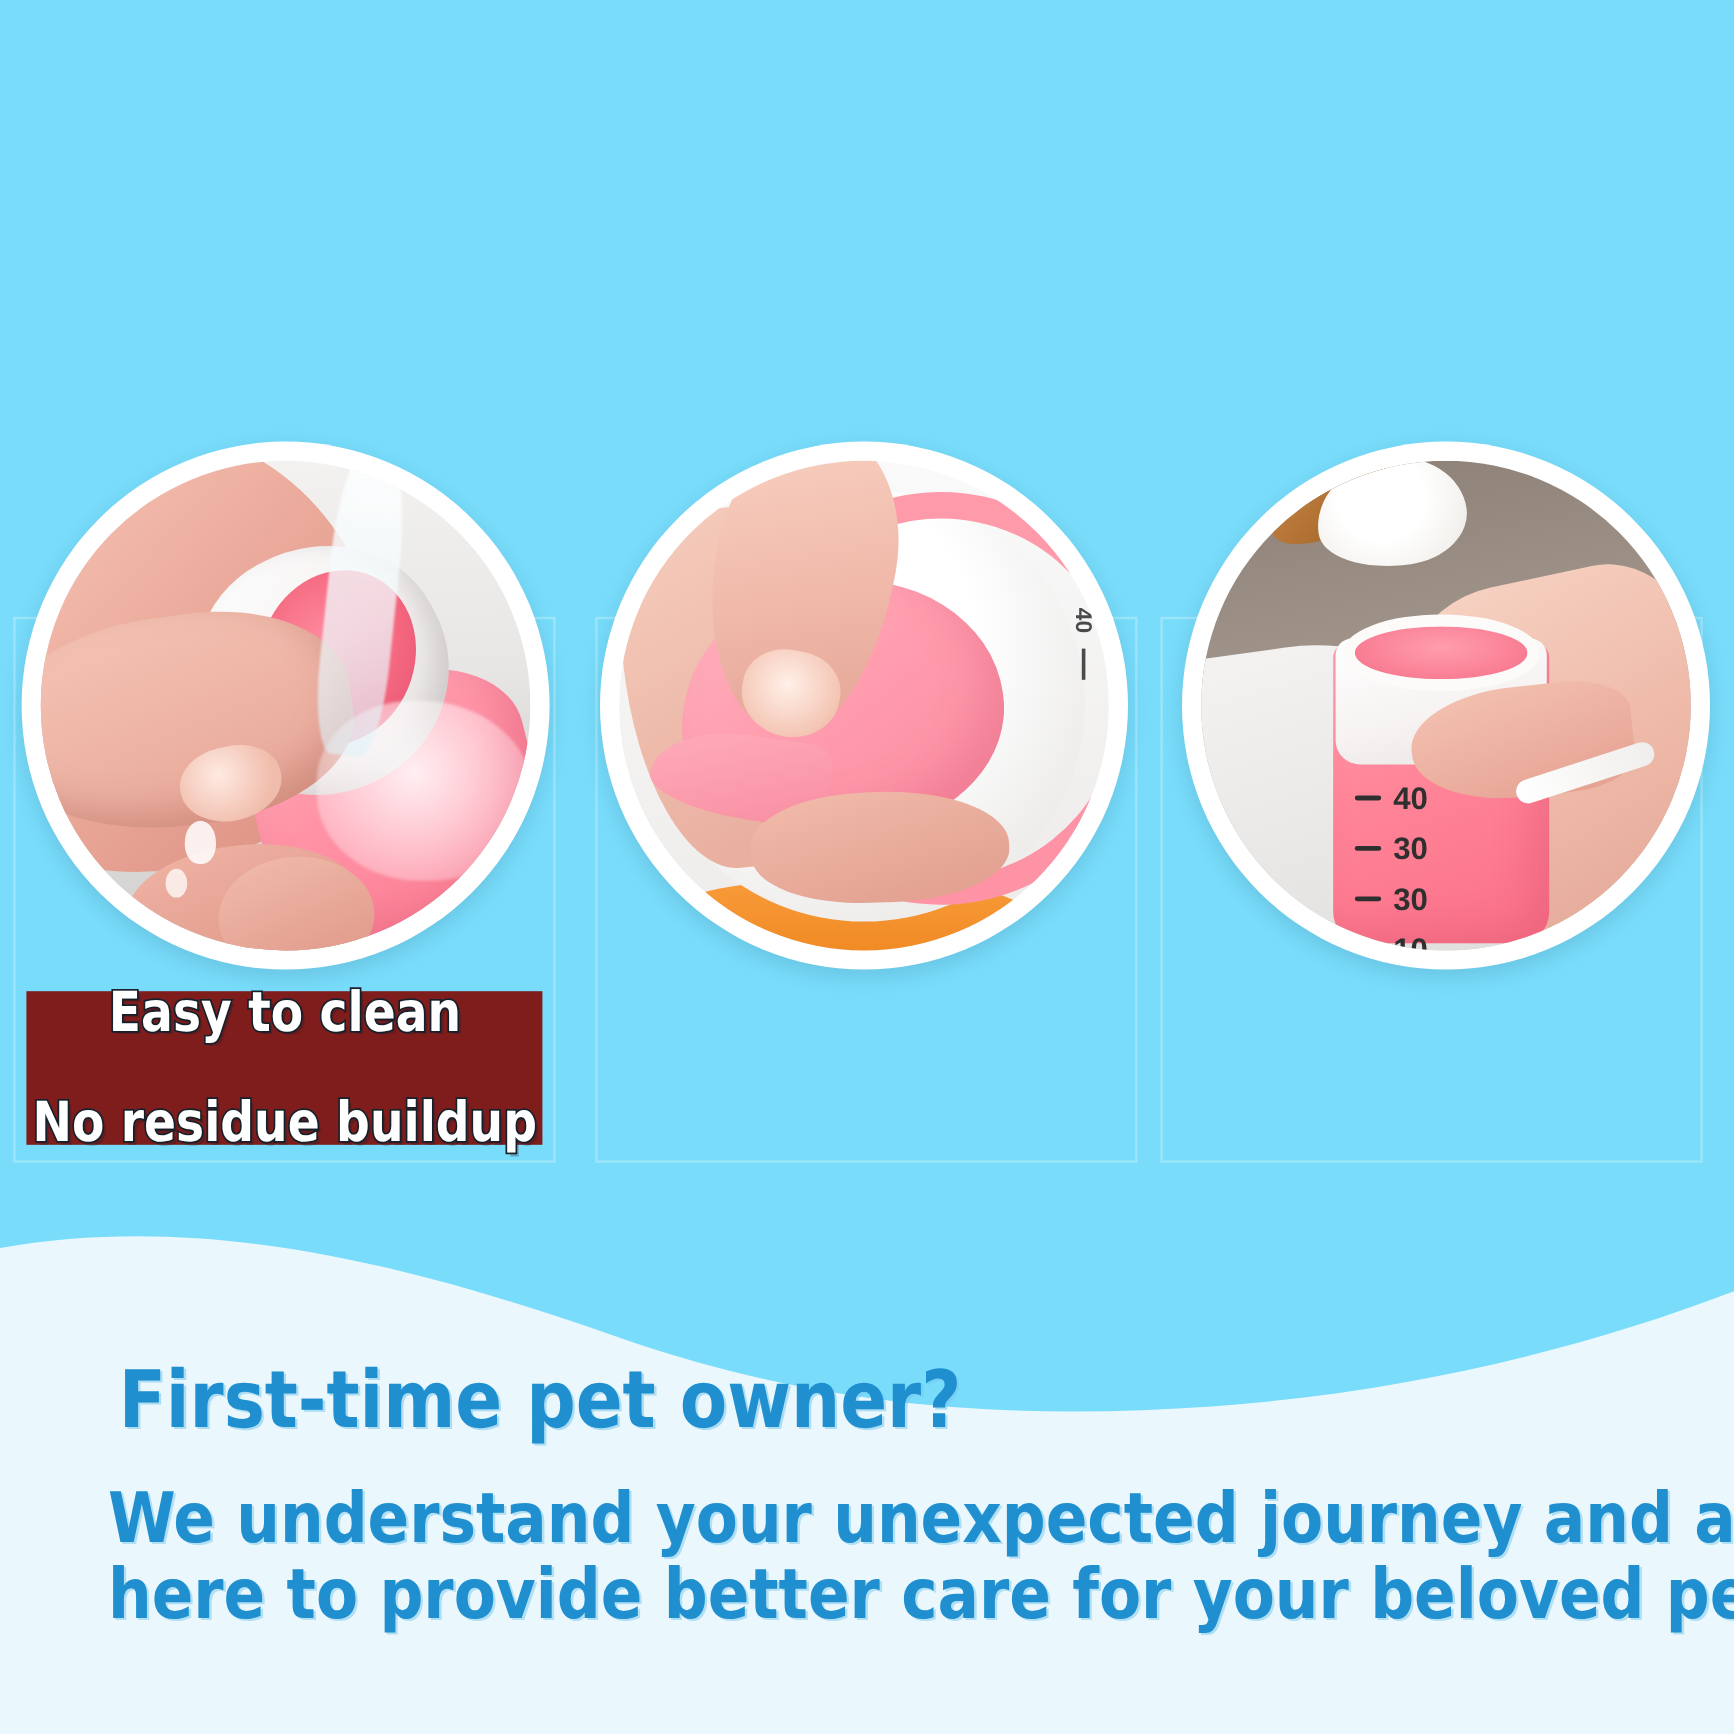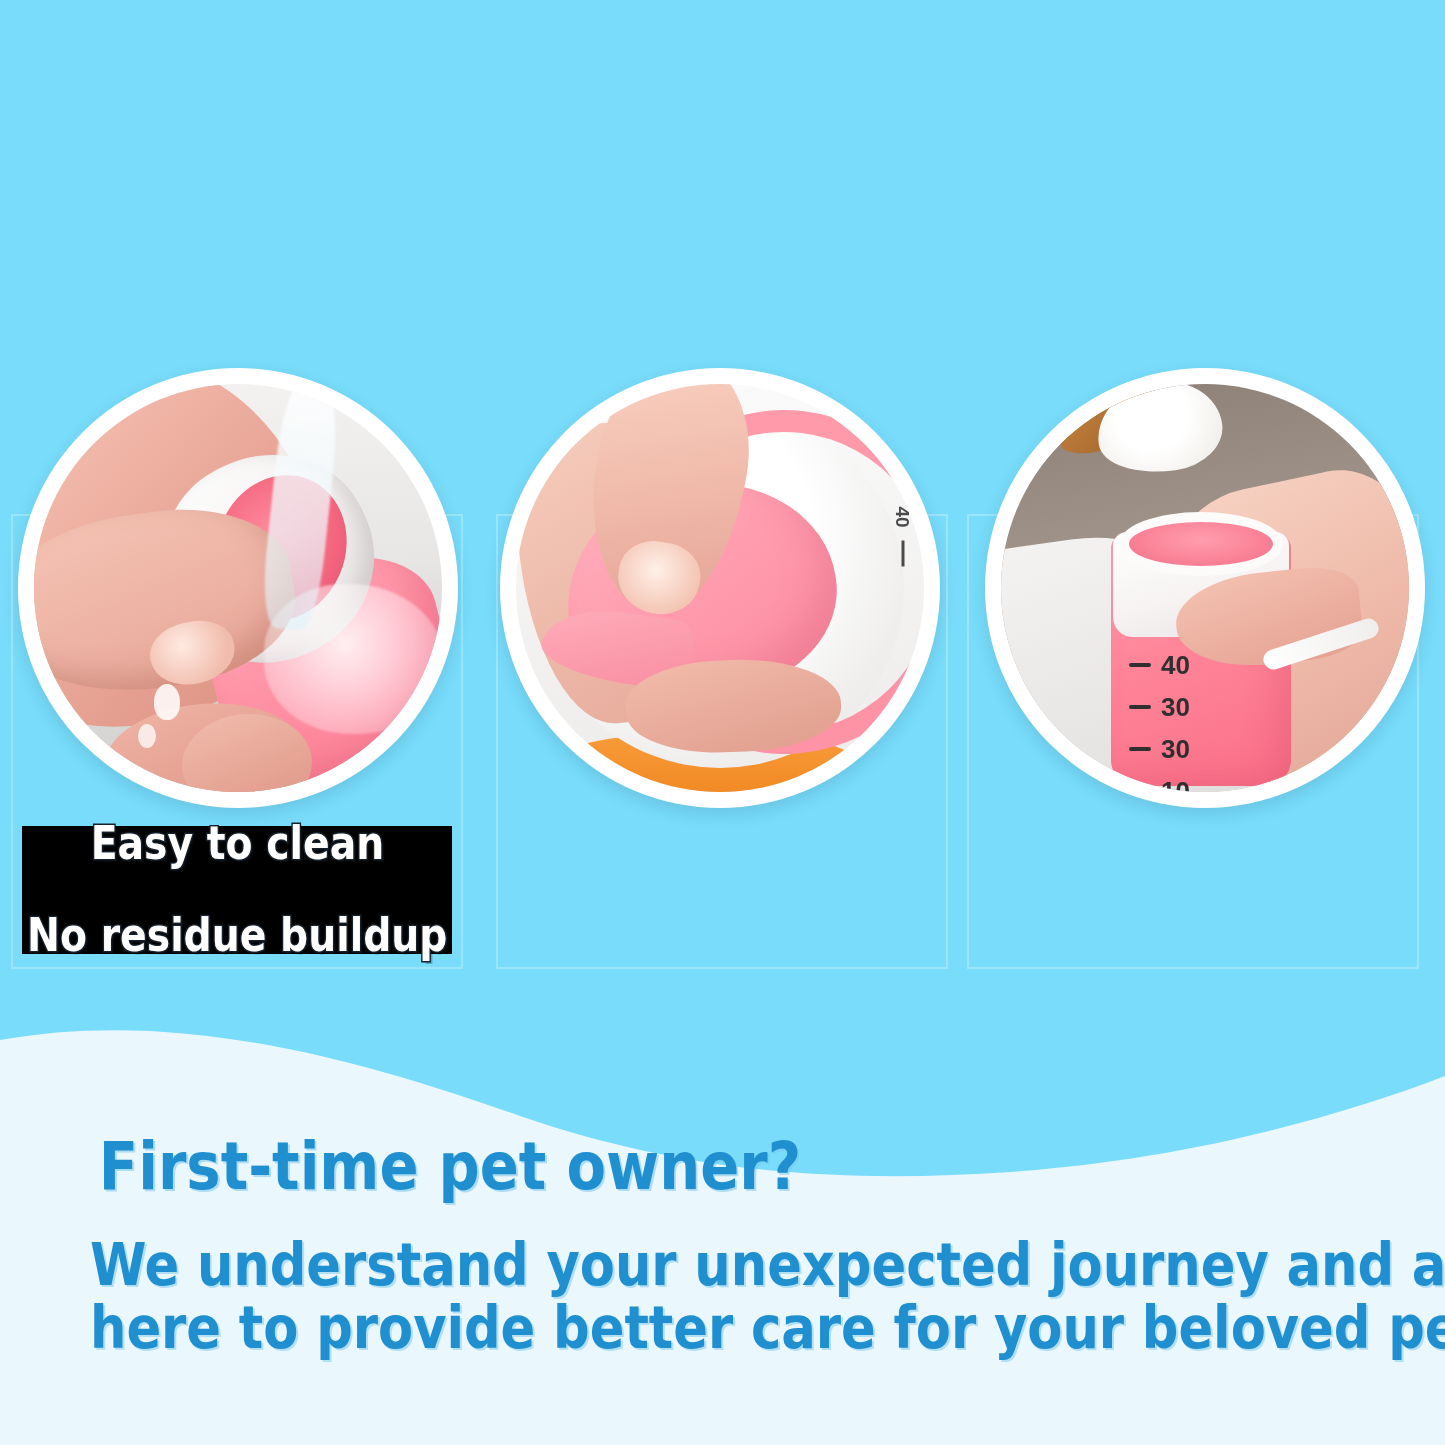--- a/index.html
+++ b/index.html
@@ -64,21 +64,21 @@
     background: transparent;
   }
   .card.c1 { left: 11px; }
   .card.c2 { left: 496px; }
   .card.c3 { left: 967px; }
 
   .caption-bar {
     position: absolute;
     width: 430px;
     height: 128px;
-    background: #000000;
+    background: #7f1d1d;
     display: flex;
     flex-direction: column;
     align-items: center;
     justify-content: center;
     box-sizing: border-box;
     gap: 40px;
   }
   .cap1 { left: 22px;  top: 826px; }
   .cap2 { left: 505px; top: 826px; }
   .cap3 { left: 983px; top: 826px; }

